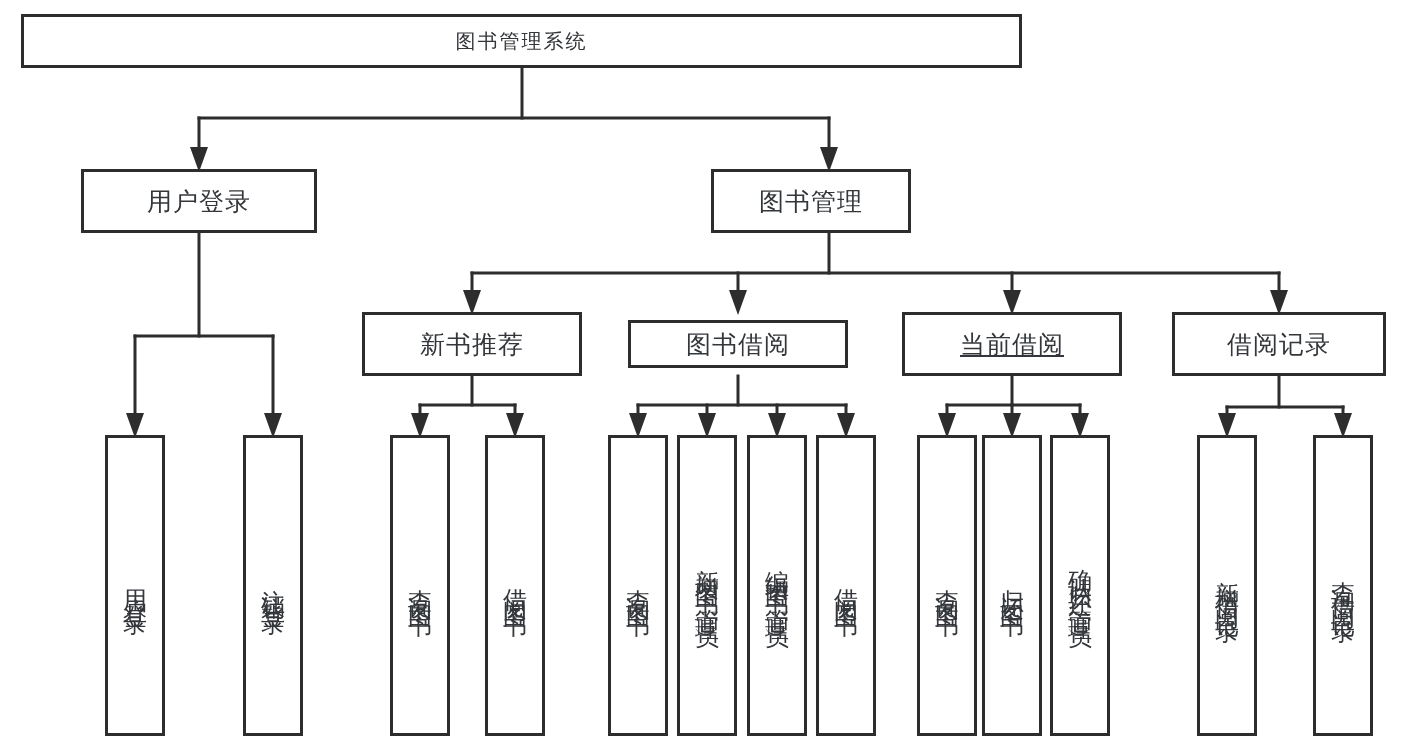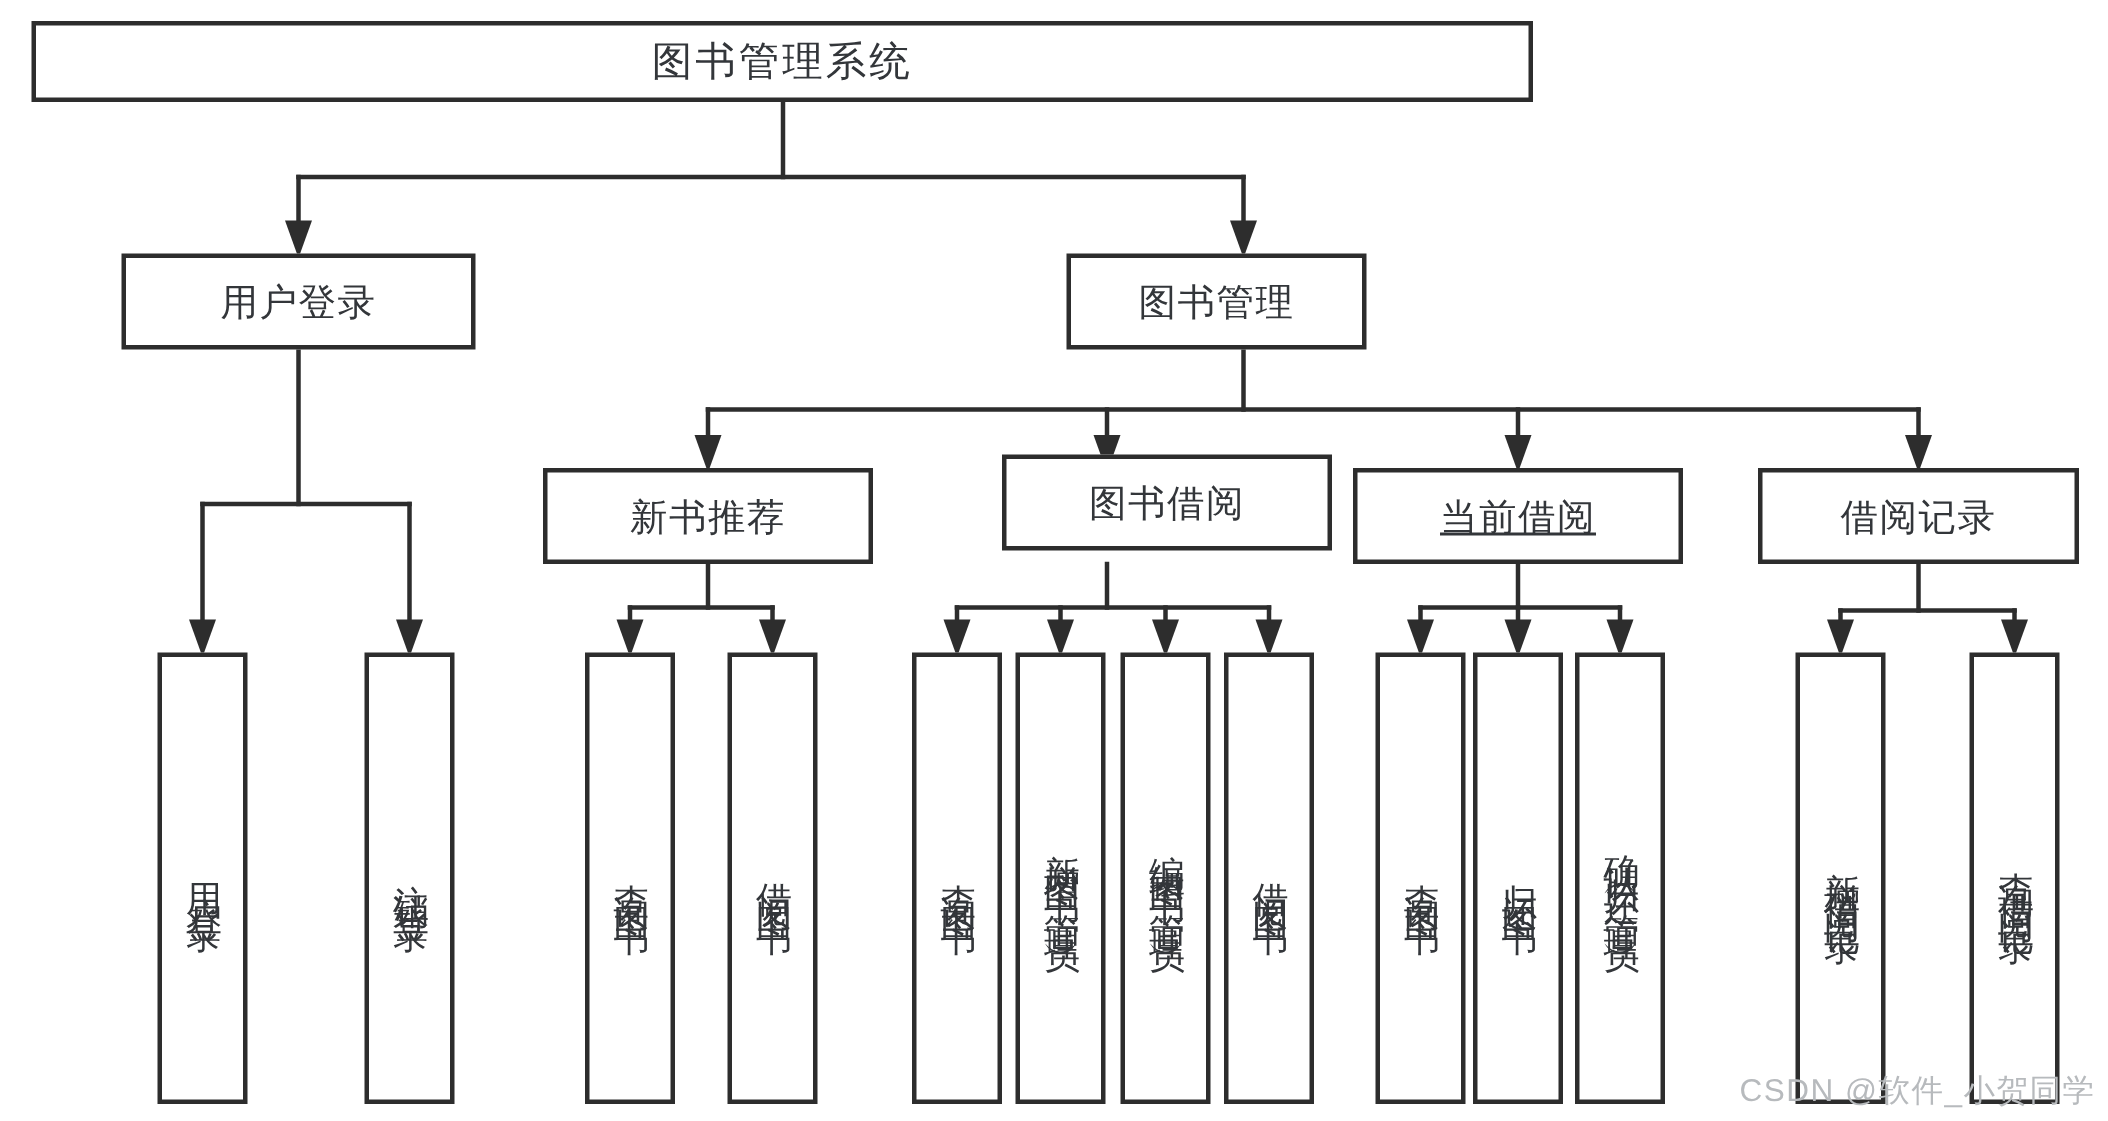--- a/index.html
+++ b/index.html
@@ -5,21 +5,21 @@
   html,body{margin:0;padding:0;background:#fff;}
   .stage{
     position:relative;width:1405px;height:747px;background:#ffffff;
     font-family:"Liberation Sans", sans-serif;color:#33363a;overflow:hidden;
   }
   .connectors{position:absolute;left:0;top:0;width:1405px;height:747px;}
   .node{
     position:absolute;background:#ffffff;border:3px solid #2d2d2d;box-sizing:border-box;
     display:flex;align-items:center;justify-content:center;text-align:center;
   }
-  .root-node{font-size:27px;letter-spacing:2px;}
+  .root-node{font-size:20px;letter-spacing:2px;}
   .h-node{font-size:25px;letter-spacing:1px;}
   .leaf-node{font-size:24px;}
   .leaf-node .vtext{
     writing-mode:vertical-rl;letter-spacing:8px;line-height:1;
     display:block;white-space:nowrap;
   }
   .watermark{
     position:absolute;top:713px;right:8px;z-index:5;
     font-size:21px;letter-spacing:1px;color:#b7babd;
   }
@@ -105,21 +105,21 @@
   <div class="node h-node" style="left:81px;top:169px;width:236px;height:64px;">
     <span>用户登录</span>
   </div>
   <div class="node h-node" style="left:711px;top:169px;width:200px;height:64px;">
     <span>图书管理</span>
   </div>
 
   <div class="node h-node" style="left:362px;top:312px;width:220px;height:64px;">
     <span>新书推荐</span>
   </div>
-  <div class="node h-node" style="left:628px;top:303px;width:220px;height:64px;margin-left:40px;">
+  <div class="node h-node" style="left:628px;top:320px;width:220px;height:48px;">
     <span>图书借阅</span>
   </div>
   <div class="node h-node" style="left:902px;top:312px;width:220px;height:64px;text-decoration:underline;">
     <span>当前借阅</span>
   </div>
   <div class="node h-node" style="left:1172px;top:312px;width:214px;height:64px;">
     <span>借阅记录</span>
   </div>
 
   <div class="node leaf-node" style="left:105px;top:435px;width:60px;height:301px;">
@@ -159,15 +159,14 @@
     <span class="vtext">确认归还（管理员）</span>
   </div>
 
   <div class="node leaf-node" style="left:1197px;top:435px;width:60px;height:301px;">
     <span class="vtext">新增借阅记录</span>
   </div>
   <div class="node leaf-node" style="left:1313px;top:435px;width:60px;height:301px;">
     <span class="vtext">查询借阅记录</span>
   </div>
 
-  <div class="watermark">CSDN @软件_小贺同学</div>
 
 </div>
 
 </body></html>

